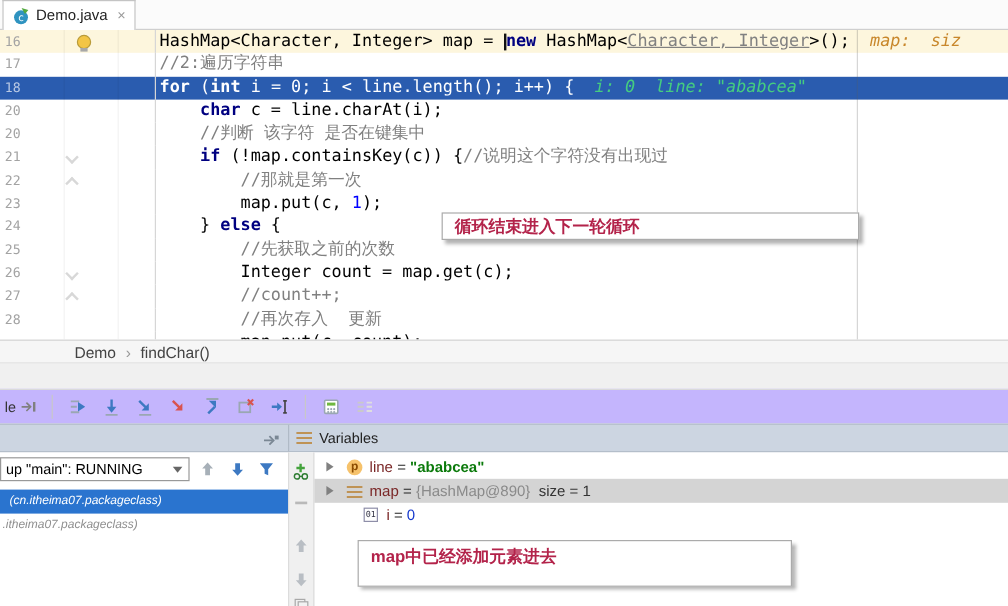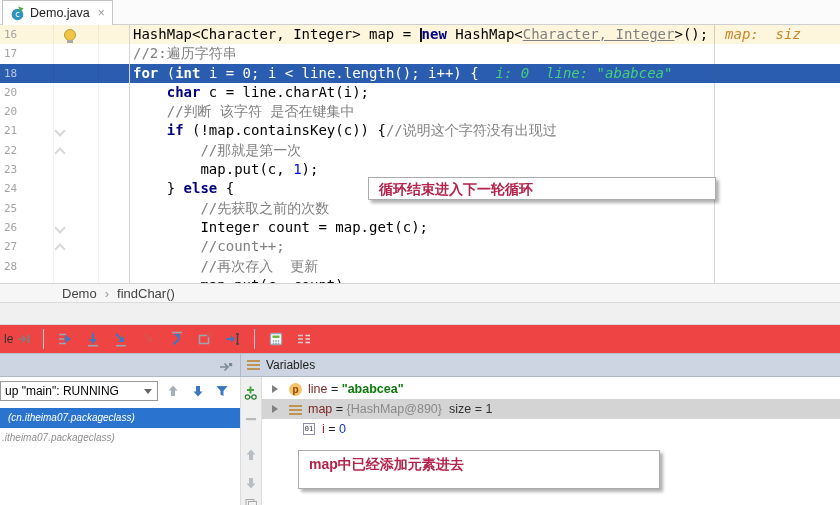--- a/index.html
+++ b/index.html
@@ -48,21 +48,21 @@
   .note2{left:298px;top:450px;width:362px;height:39px;padding:4px 0 0 10px;}
 
   
   .breadcrumb{position:absolute;left:0;top:283px;width:840px;height:20px;background:#f6f6f6;
               border-top:1px solid #d4d4d4;border-bottom:1px solid #dcdcdc;box-sizing:border-box;
               display:flex;align-items:center;padding-left:62px;font-size:13px;color:#444;gap:8px;}
   .bc-sep{color:#999;}
 
   
   .gapband{position:absolute;left:0;top:303px;width:840px;height:21px;background:#f0f0f0;}
-  .steptoolbar{position:absolute;left:0;top:324px;width:840px;height:29px;background:#ef4444;border-top:1px solid #dadada;
+  .steptoolbar{position:absolute;left:0;top:324px;width:840px;height:29px;background:#c4b5fd;border-top:1px solid #dadada;
                box-sizing:border-box;display:flex;align-items:center;padding-left:4px;}
   .consoletab{display:flex;align-items:center;gap:3px;font-size:12px;color:#333;padding-right:4px;}
   .vsep{width:1px;height:20px;background:#c8c8c8;margin:0 7px;}
   .sbtn{width:16px;height:16px;margin:0 6px;cursor:pointer;}
 
   .paneheaders{position:absolute;left:0;top:353px;width:840px;height:24px;background:#ccd5e1;
                border-top:1px solid #b4bec9;border-bottom:1px solid #aeb9c5;box-sizing:border-box;display:flex;}
   .ph-left{width:241px;position:relative;border-right:1px solid #b0bac6;box-sizing:border-box;}
   .ph-pin{position:absolute;right:6px;top:4px;}
   .ph-right{flex:1;display:flex;align-items:center;gap:6px;padding-left:6px;font-size:12px;color:#222;}

